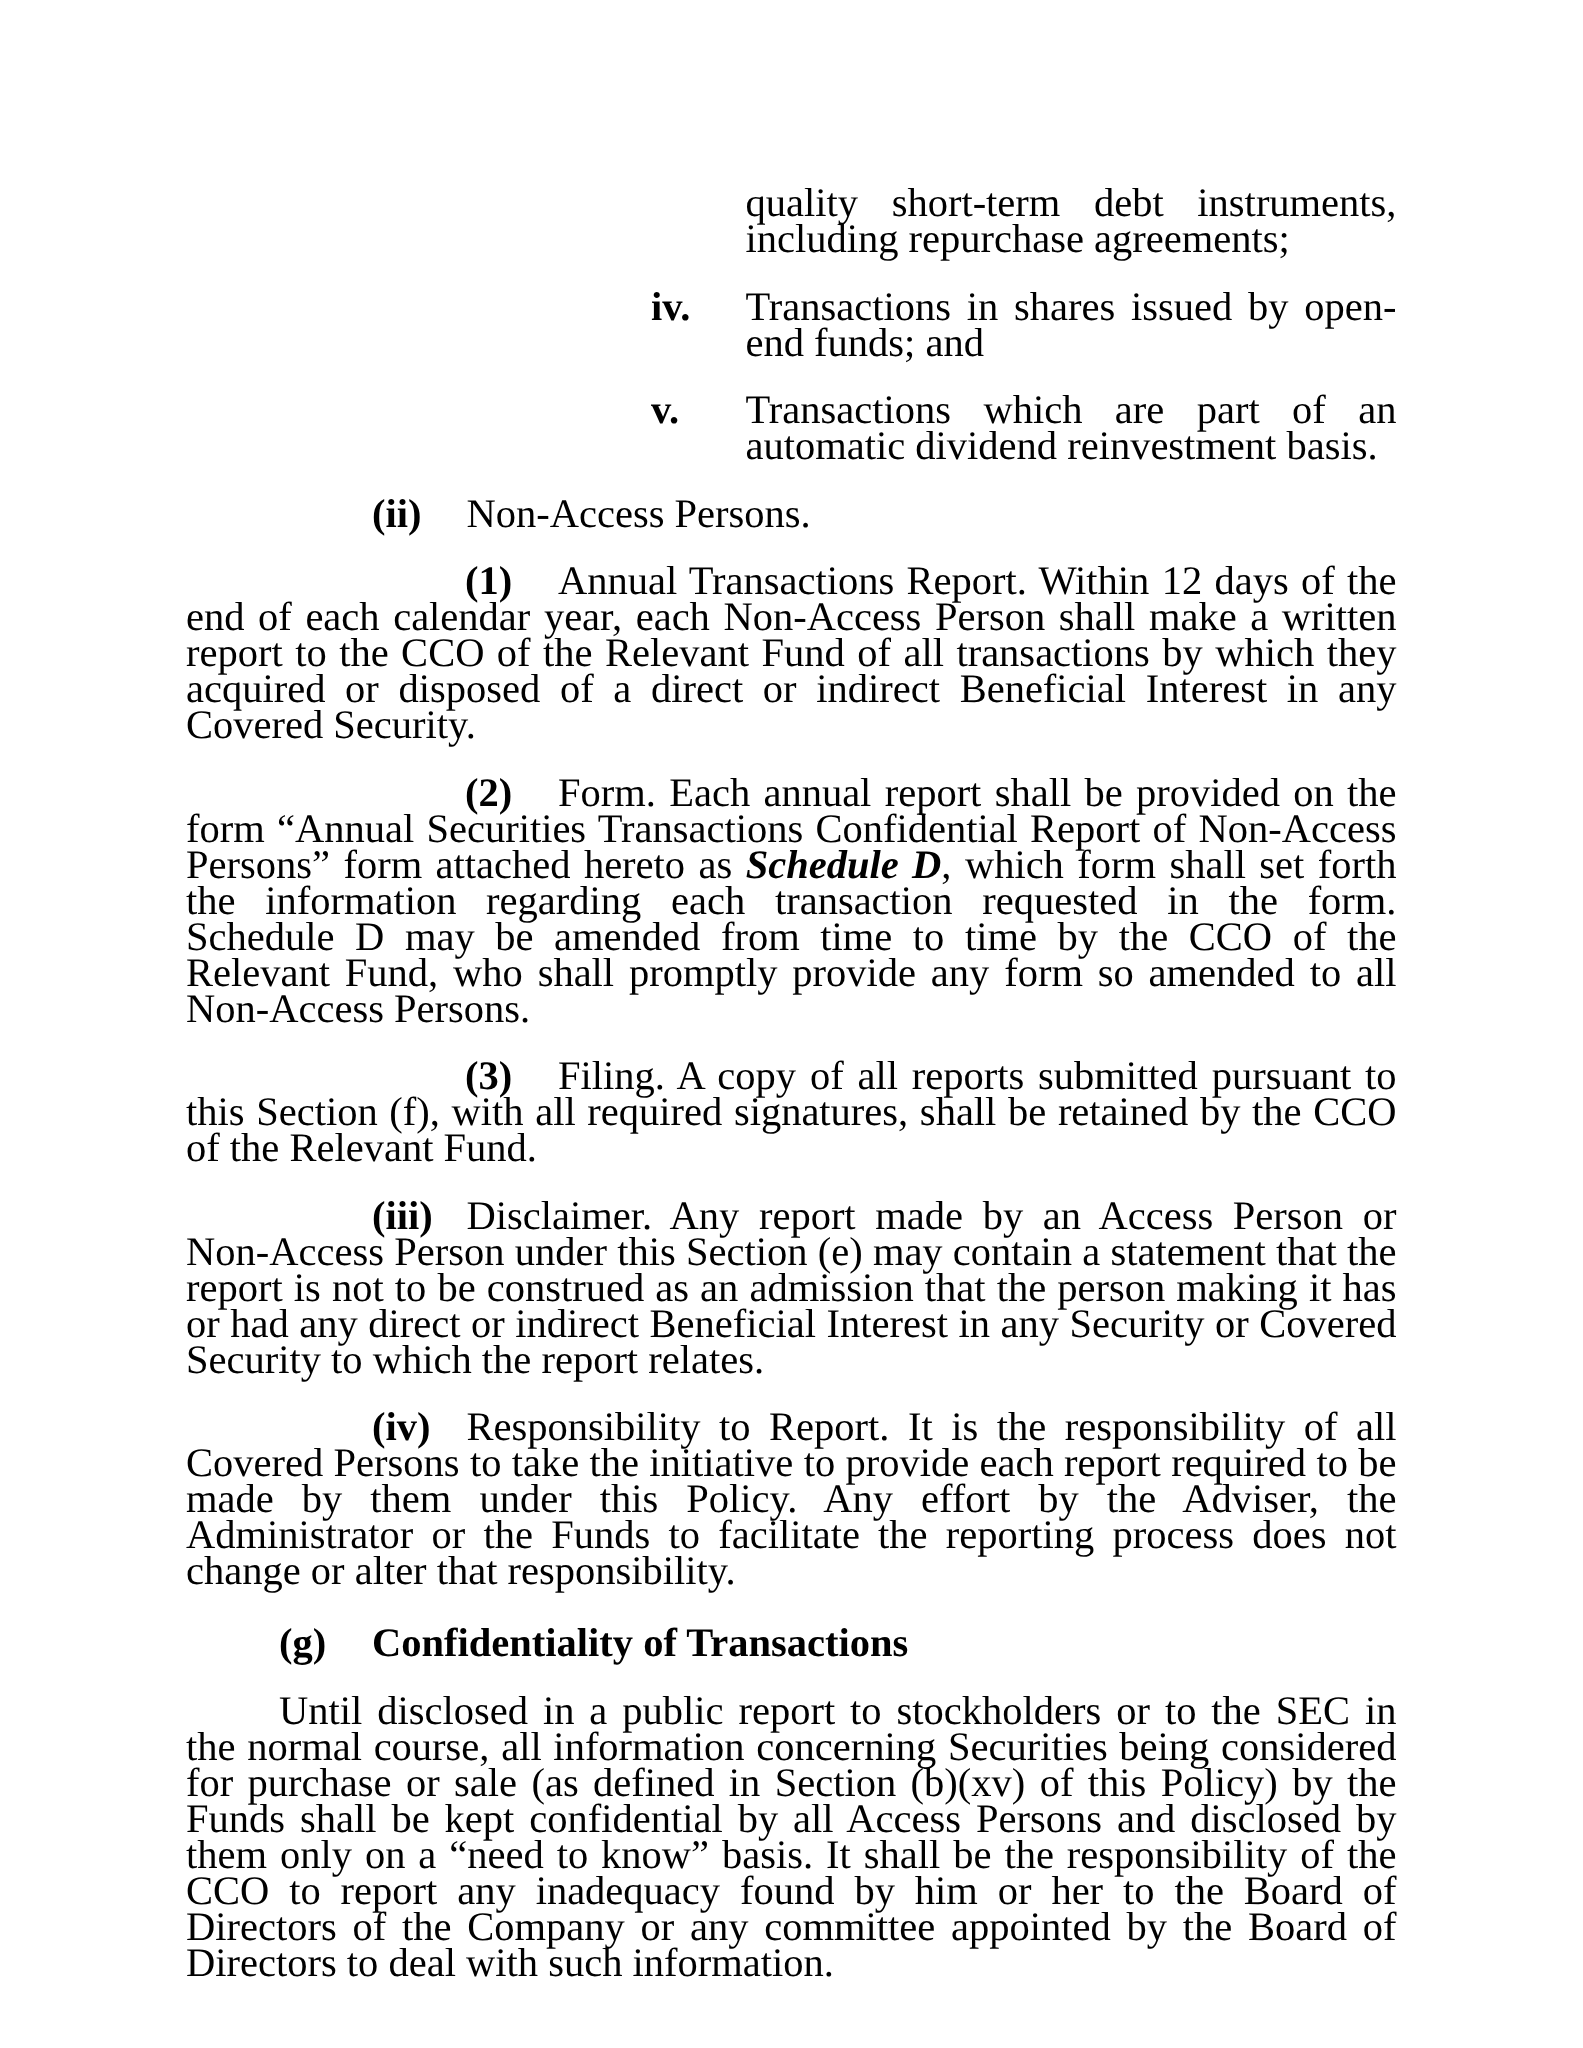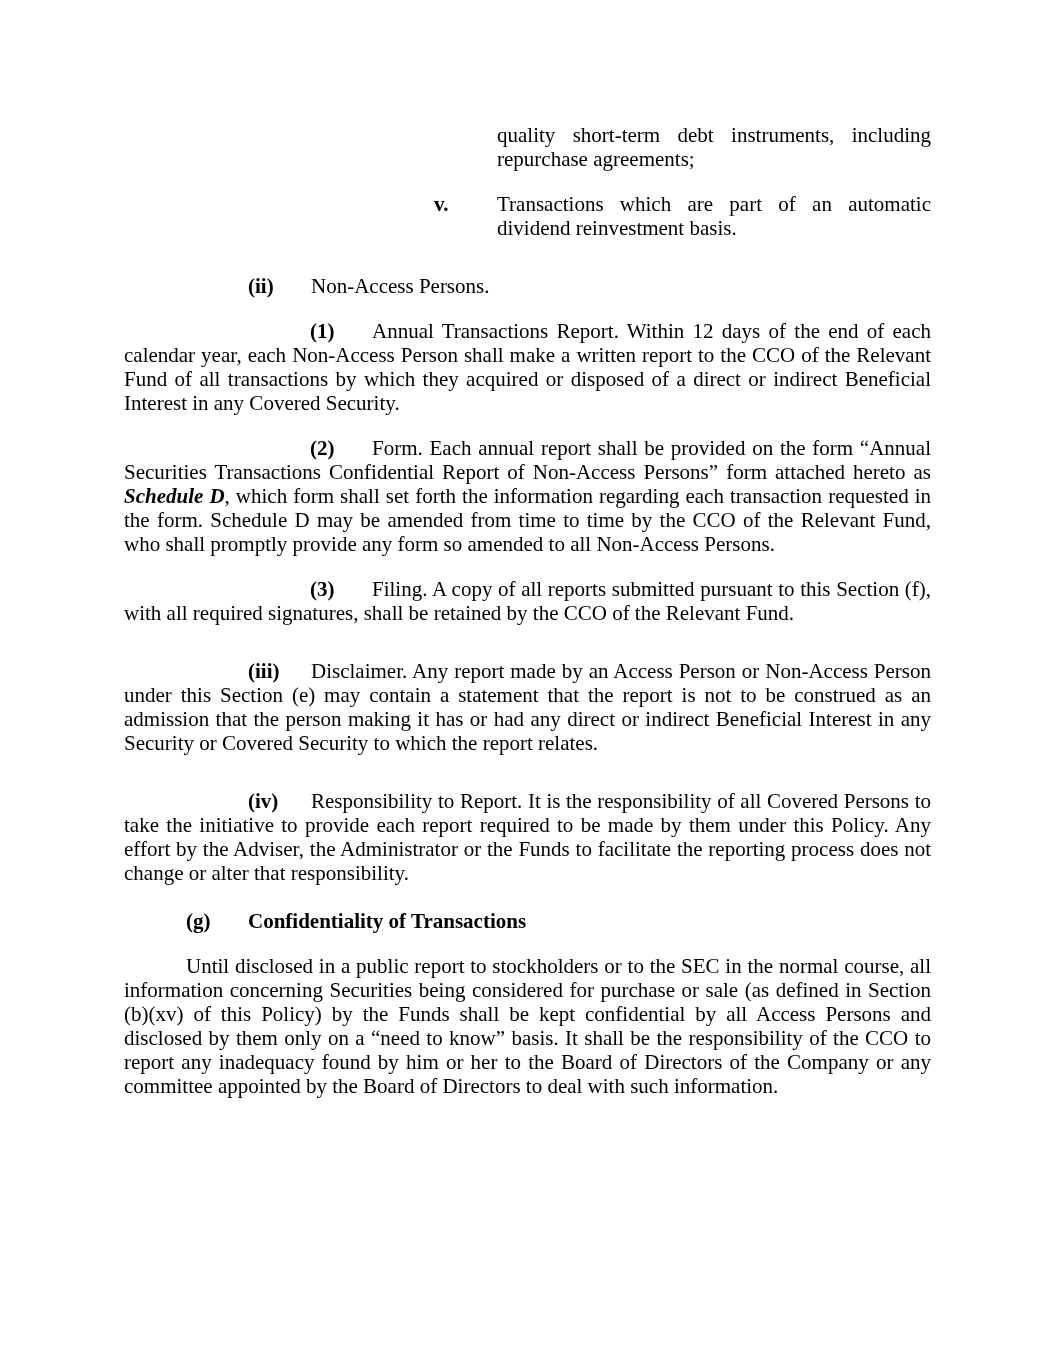--- a/index.html
+++ b/index.html
@@ -7,21 +7,21 @@
     padding: 0;
     background: #ffffff;
   }
   .page {
     position: relative;
     width: 1055px;
     height: 1365px;
     background: #ffffff;
     color: #000000;
     font-family: "Liberation Serif", "DejaVu Serif", serif;
-    font-size: 21px;
+    font-size: 27px;
     line-height: 24px;
     overflow: hidden;
   }
   .content {
     position: absolute;
     left: 124px;
     top: 123px;
     width: 807px;
   }
   .block { margin: 0 0 21px 0; }
@@ -38,21 +38,21 @@
     text-indent: 0;
     font-weight: bold;
   }
 
   
   .para-num { text-indent: 186px; }
   .label-num { display: inline-block; width: 62px; text-indent: 0; font-weight: bold; }
 
   
   .para-rom { text-indent: 124px; }
-  .label-rom { display: inline-block; width: 63px; text-indent: 0; font-weight: bold; margin-top: 13px; }
+  .label-rom { display: inline-block; width: 63px; text-indent: 0; font-weight: bold; }
 
   
   .heading-letter { text-indent: 62px; font-weight: bold; margin-top: 24px; }
   .label-letter { display: inline-block; width: 62px; text-indent: 0; }
 
   
   .para-plain { text-indent: 62px; }
 
   .bold { font-weight: normal; }
   .bold-italic { font-weight: bold; font-style: italic; }
@@ -66,20 +66,21 @@
   }
 </style>
 </head>
 <body>
 
 <div class="page">
   <div class="content">
 
     <p class="block just cont-item"><span>quality short-term debt instruments, including repurchase agreements;</span></p>
 
+    <p class="block just list-item"><span class="marker">iv.</span><span>Transactions in shares issued by open-end funds; and</span></p>
 
     <p class="block just list-item"><span class="marker">v.</span><span>Transactions which are part of an automatic dividend reinvestment basis.</span></p>
 
     <p class="block para-rom"><span class="label-rom">(ii)</span><span class="bold">Non-Access Persons.</span></p>
 
     <p class="block just para-num"><span class="label-num">(1)</span><span class="bold">Annual Transactions Report.</span><span> Within 12 days of the end of each calendar year, each Non-Access Person shall make a written report to the CCO of the Relevant Fund of all transactions by which they acquired or disposed of a direct or indirect Beneficial Interest in any Covered Security.</span></p>
 
     <p class="block just para-num"><span class="label-num">(2)</span><span class="bold">Form.</span><span> Each annual report shall be provided on the form “Annual Securities Transactions Confidential Report of Non-Access Persons” form attached hereto as </span><span class="bold-italic">Schedule D</span><span>, which form shall set forth the information regarding each transaction requested in the form.  Schedule D may be amended from time to time by the CCO of the Relevant Fund, who shall promptly provide any form so amended to all Non-Access Persons.</span></p>
 
     <p class="block just para-num"><span class="label-num">(3)</span><span class="bold">Filing.</span><span> A copy of all reports submitted pursuant to this Section (f), with all required signatures, shall be retained by the CCO of the Relevant Fund.</span></p>

